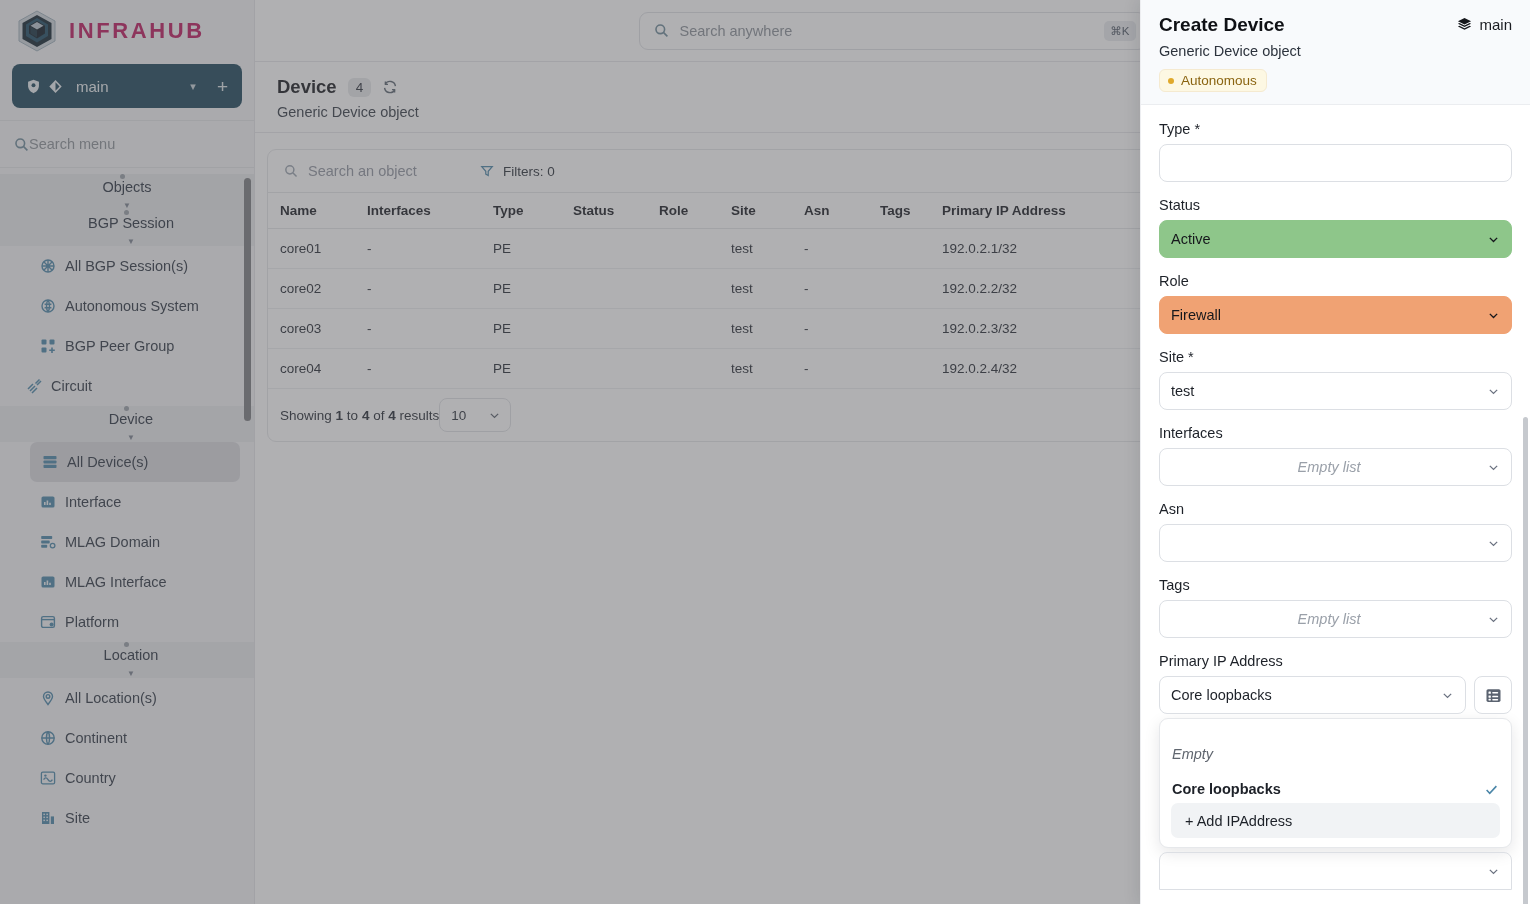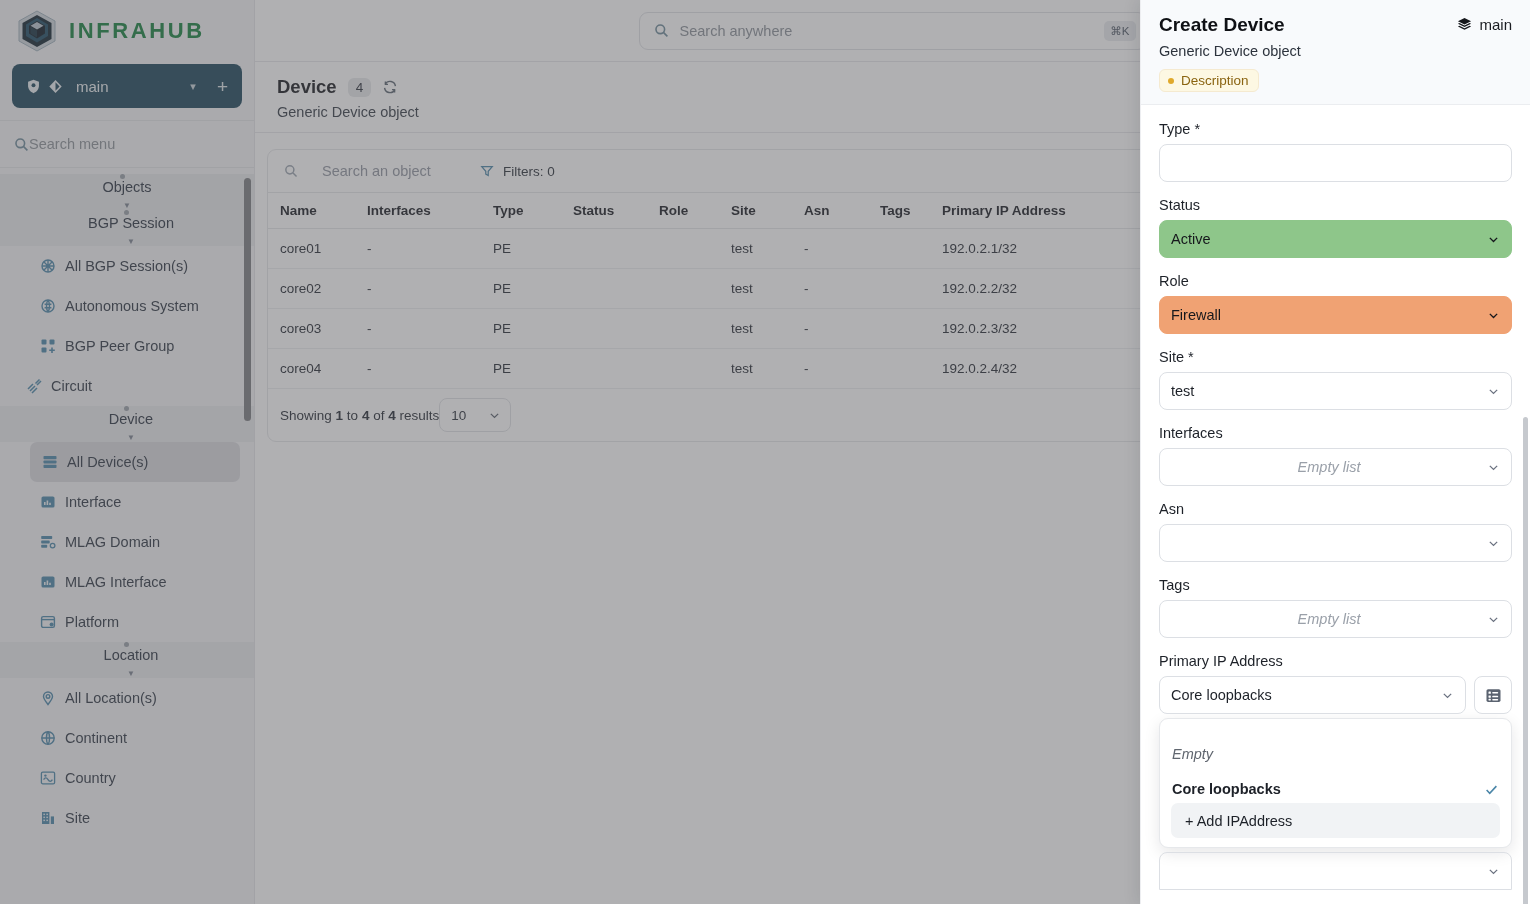--- a/index.html
+++ b/index.html
@@ -33,21 +33,21 @@
     display: flex; flex-direction: column;
     position: relative;
   }
   .logo-row {
     height: 62px; display: flex; align-items: center;
     gap: 11px; padding: 0 16px;
   }
   .logo-mark { width: 42px; height: 44px; flex: 0 0 auto; }
   .logo-text {
     font-size: 22px; font-weight: 700; letter-spacing: 2.6px;
-    color: #15803d;
+    color: #be185d;
   }
   .branch-box {
     margin: 2px 12px 12px; height: 44px; border-radius: 8px;
     background: #1c4559; display: flex; align-items: center;
     padding: 0 14px; gap: 7px; color: #e8eef1;
   }
   .branch-box .bname { font-size: 15px; color: #e9eef1; margin-left: 6px; }
   .branch-box .spacer { flex: 1 1 auto; }
   .branch-ic { width: 15px; height: 15px; display:block; }
   .branch-chev { font-size: 11px; opacity: .85; }
@@ -110,21 +110,21 @@
     background: #e7e8eb; border-radius: 6px; padding: 2px 8px;
     font-size: 13.5px; color: #2b313a;
   }
   .refresh-ic { width: 16px; height: 16px; display:block; }
   .pagesub { font-size: 14.5px; color: #343b45; margin-top: 6px; }
 
   .tablecard { margin: 16px 14px 0 12px; border: 1px solid #e5e6e9;
                border-radius: 9px; overflow: hidden; background:#fff; }
   .tabletools { height: 42px; display: flex; align-items: center;
                 gap: 0; padding: 0 16px; }
-  .tt-search { display: flex; align-items: center; gap: 24px; width: 196px; }
+  .tt-search { display: flex; align-items: center; gap: 10px; width: 196px; }
   .tt-search .ph { font-size: 14.5px; color: #9095a0; }
   .tt-filter { display: flex; align-items: center; gap: 9px;
                font-size: 13.5px; color: #2b313a; }
   table { width: 100%; border-collapse: collapse; }
   thead th {
     text-align: left; font-size: 13.5px; font-weight: 700; color: #171a20;
     padding: 10px 6px; border-top: 1px solid #e5e6e9;
     border-bottom: 1px solid #e5e6e9; white-space: nowrap;
   }
   tbody td {
@@ -555,21 +555,21 @@
             <path d="M8 1 15 4.5 8 8 1 4.5Z"></path>
             <path d="M8 9.1 2.6 6.4 1 7.2 8 10.7 15 7.2l-1.6-.8Z"></path>
             <path d="M8 12 2.6 9.3 1 10.1 8 13.6 15 10.1l-1.6-.8Z"></path>
           </svg>
           <span>main</span>
         </span>
       </div>
       <div class="panel-sub">Generic Device object</div>
       <div class="kind-pill">
         <span class="kind-dot"></span>
-        <span>Description</span>
+        <span>Autonomous</span>
       </div>
     </div>
 
     <div class="panel-body">
       <div class="pn-scrollbar"></div>
 
       <div class="field">
         <div class="flabel">
           <span>Type</span><span class="req"> *</span>
         </div>

